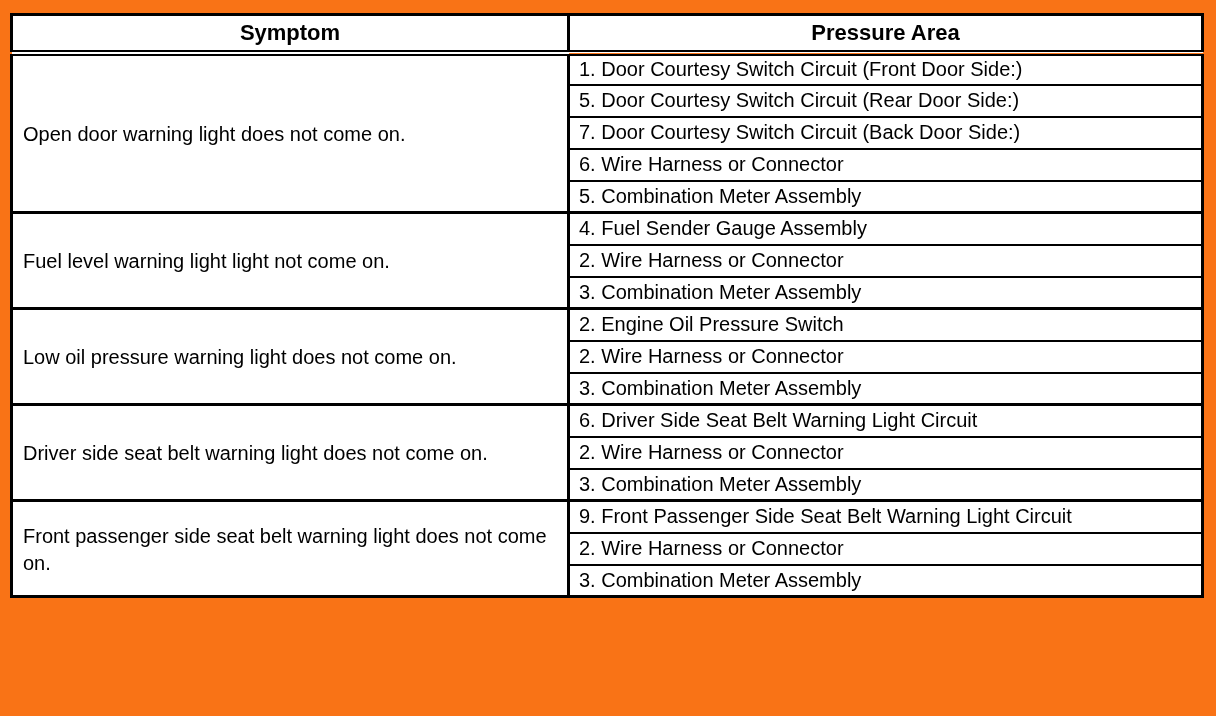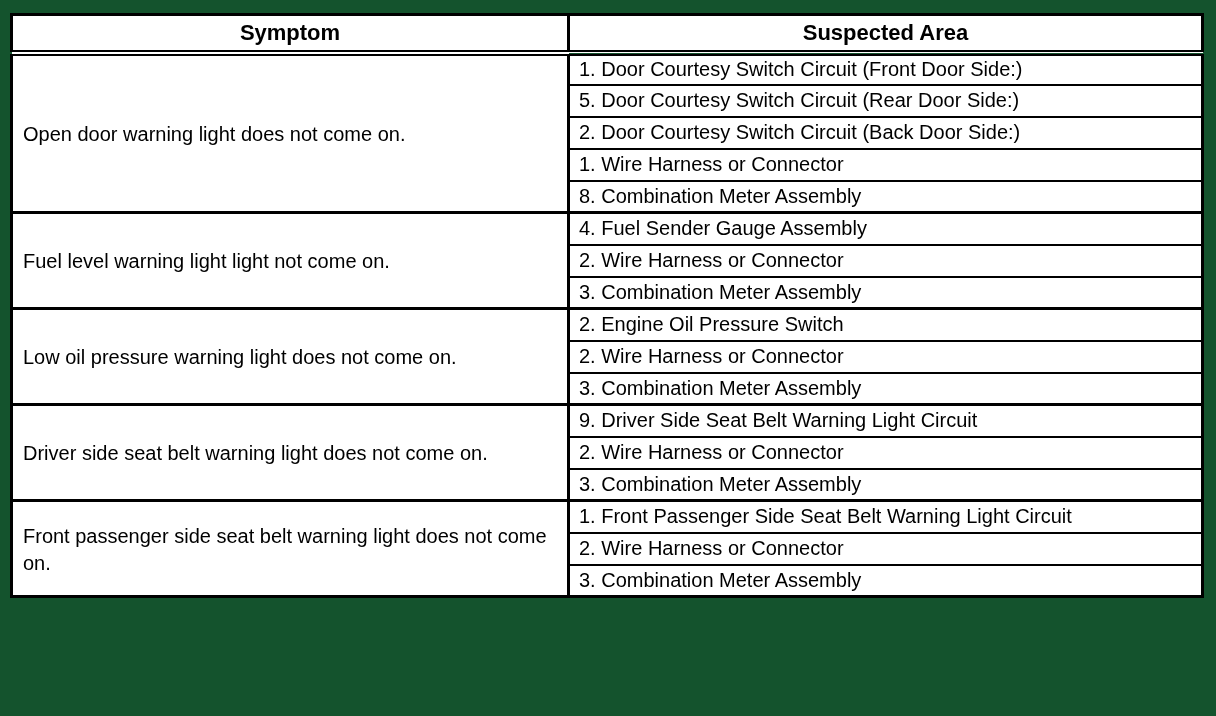--- a/index.html
+++ b/index.html
@@ -8,21 +8,21 @@
     padding: 0;
     background: #ffffff;
     width: 1216px;
     height: 716px;
     overflow: hidden;
   }
   .page {
     position: relative;
     width: 1216px;
     height: 716px;
-    background: #14532d;
+    background: #f97316;
     font-family: "Liberation Sans", sans-serif;
     color: #000000;
   }
   table.symptom-table {
     position: absolute;
     left: 10px;
     top: 13px;
     width: 1191px;
     border-collapse: collapse;
     table-layout: fixed;
@@ -68,40 +68,40 @@
 
 <div class="page">
   <table class="symptom-table">
     <colgroup>
       <col style="width:557px">
       <col style="width:634px">
     </colgroup>
     <thead>
       <tr>
         <th class="col-header">Symptom</th>
-        <th class="col-header">Suspected Area</th>
+        <th class="col-header">Pressure Area</th>
       </tr>
     </thead>
     <tbody>
 
       <tr class="section-start">
         <td class="symptom-cell" rowspan="5">Open door warning light does not come on.</td>
         <td class="area-cell">1. Door Courtesy Switch Circuit (Front Door Side:)</td>
       </tr>
       <tr>
         <td class="area-cell">5. Door Courtesy Switch Circuit (Rear Door Side:)</td>
       </tr>
       <tr>
-        <td class="area-cell">2. Door Courtesy Switch Circuit (Back Door Side:)</td>
+        <td class="area-cell">7. Door Courtesy Switch Circuit (Back Door Side:)</td>
       </tr>
       <tr>
-        <td class="area-cell">1. Wire Harness or Connector</td>
+        <td class="area-cell">6. Wire Harness or Connector</td>
       </tr>
       <tr>
-        <td class="area-cell">8. Combination Meter Assembly</td>
+        <td class="area-cell">5. Combination Meter Assembly</td>
       </tr>
 
       <tr class="section-start">
         <td class="symptom-cell" rowspan="3">Fuel level warning light light not come on.</td>
         <td class="area-cell">4. Fuel Sender Gauge Assembly</td>
       </tr>
       <tr>
         <td class="area-cell">2. Wire Harness or Connector</td>
       </tr>
       <tr>
@@ -114,32 +114,32 @@
       </tr>
       <tr>
         <td class="area-cell">2. Wire Harness or Connector</td>
       </tr>
       <tr>
         <td class="area-cell">3. Combination Meter Assembly</td>
       </tr>
 
       <tr class="section-start">
         <td class="symptom-cell" rowspan="3">Driver side seat belt warning light does not come on.</td>
-        <td class="area-cell">9. Driver Side Seat Belt Warning Light Circuit</td>
+        <td class="area-cell">6. Driver Side Seat Belt Warning Light Circuit</td>
       </tr>
       <tr>
         <td class="area-cell">2. Wire Harness or Connector</td>
       </tr>
       <tr>
         <td class="area-cell">3. Combination Meter Assembly</td>
       </tr>
 
       <tr class="section-start">
         <td class="symptom-cell" rowspan="3">Front passenger side seat belt warning light does not come on.</td>
-        <td class="area-cell">1. Front Passenger Side Seat Belt Warning Light Circuit</td>
+        <td class="area-cell">9. Front Passenger Side Seat Belt Warning Light Circuit</td>
       </tr>
       <tr>
         <td class="area-cell">2. Wire Harness or Connector</td>
       </tr>
       <tr>
         <td class="area-cell">3. Combination Meter Assembly</td>
       </tr>
     </tbody>
   </table>
 </div>

